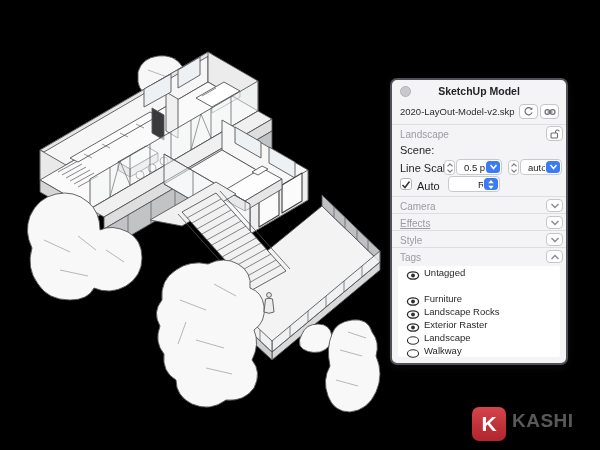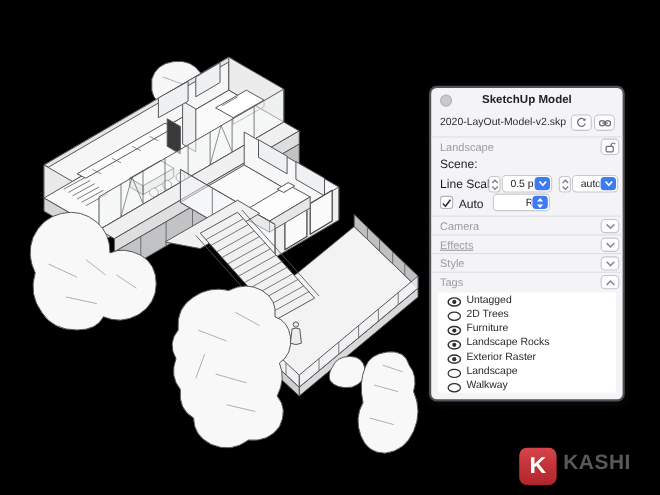--- a/index.html
+++ b/index.html
@@ -293,29 +293,20 @@
     <div class="tags-card">
       <div class="tag-row" style="top:0px;">
         <span class="eye">
           <svg width="14" height="11" viewBox="0 0 14 11">
               <ellipse class="outline" cx="7" cy="5.5" rx="5.6" ry="3.7" fill="none" stroke="#2e2e32" stroke-width="1.3"></ellipse>
               <circle class="pupil" cx="7" cy="5.5" r="1.9" fill="#2e2e32"></circle>
             </svg>
         </span>
         <span class="lbl">Untagged</span>
       </div>
-      <div class="tag-row" style="top:13px;">
-        <span class="eye closed">
-          <svg width="14" height="11" viewBox="0 0 14 11">
-              <ellipse class="outline" cx="7" cy="5.5" rx="5.6" ry="3.7" fill="none" stroke="#2e2e32" stroke-width="1.3"></ellipse>
-              <circle class="pupil" cx="7" cy="5.5" r="1.9" fill="#2e2e32"></circle>
-            </svg>
-        </span>
-        <span class="lbl">2D Trees</span>
-      </div>
       <div class="tag-row" style="top:26px;">
         <span class="eye">
           <svg width="14" height="11" viewBox="0 0 14 11">
               <ellipse class="outline" cx="7" cy="5.5" rx="5.6" ry="3.7" fill="none" stroke="#2e2e32" stroke-width="1.3"></ellipse>
               <circle class="pupil" cx="7" cy="5.5" r="1.9" fill="#2e2e32"></circle>
             </svg>
         </span>
         <span class="lbl">Furniture</span>
       </div>
       <div class="tag-row" style="top:39px;">

